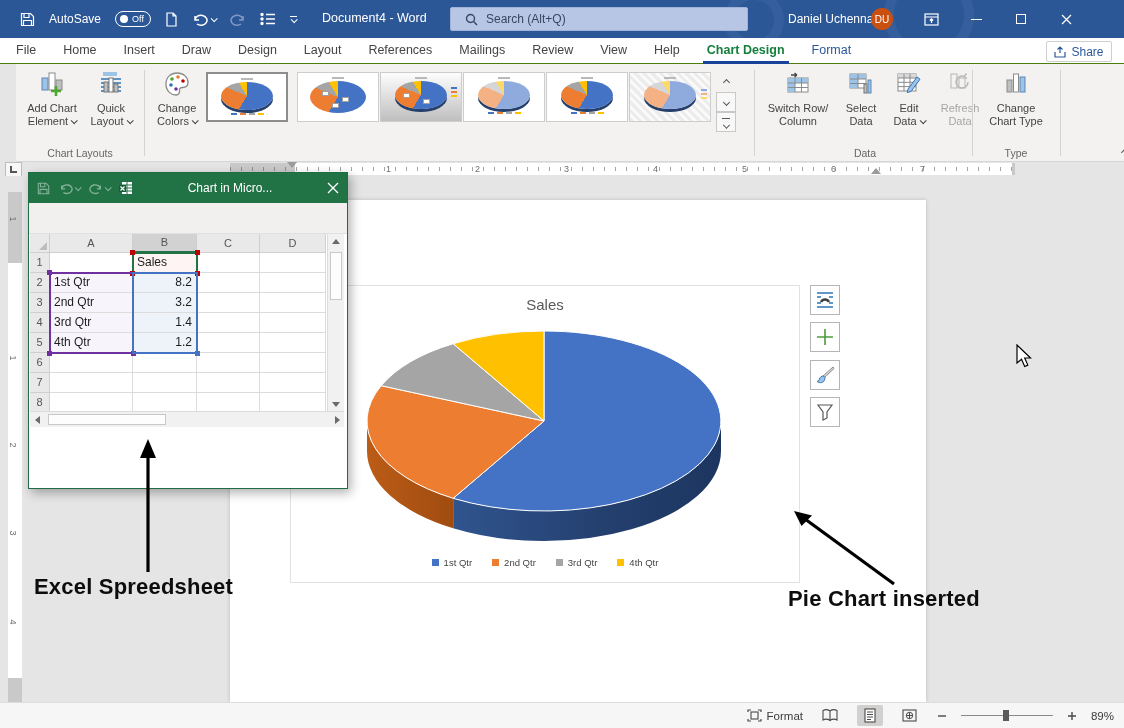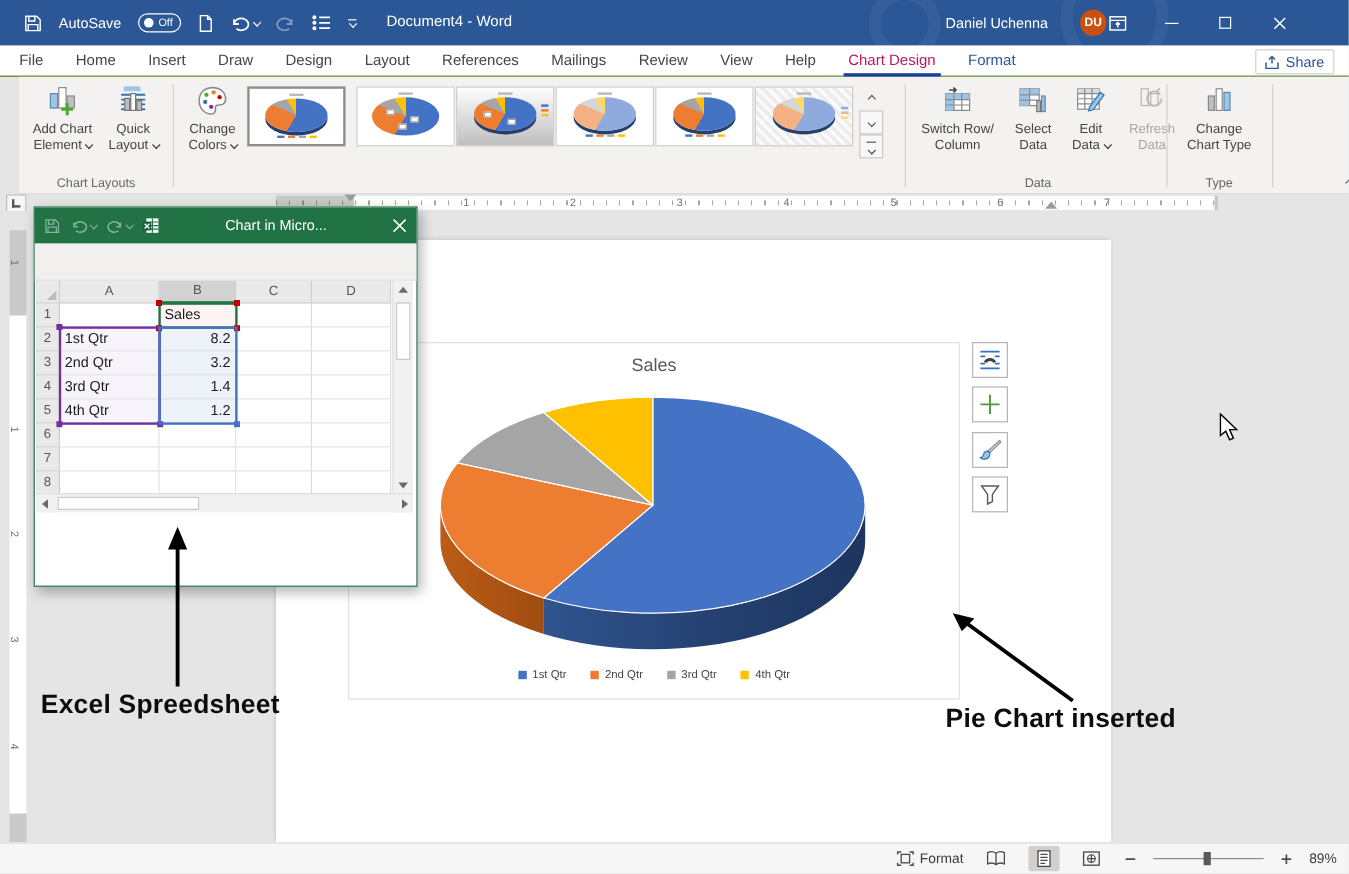--- a/index.html
+++ b/index.html
@@ -12,30 +12,30 @@
   .deco1 { width:90px; height:90px; right:150px; top:-30px; }
   .deco2 { width:60px; height:60px; right:340px; top:-10px; }
   .qat { position:absolute; left:20px; top:0; height:38px; display:flex; align-items:center; gap:14px; }
   .tb-txt { font-size:12px; }
   .toggle { width:36px; height:16px; border:1.5px solid #fff; border-radius:9px; display:flex; align-items:center; padding:0 4px; gap:4px; }
   .toggle .dot { width:8px; height:8px; background:#fff; border-radius:50%; }
   .toggle .tlabel { font-size:9px; }
   .doc-title { position:absolute; left:322px; top:11px; font-size:12.5px; color:#fff; }
   .searchbox { position:absolute; left:450px; top:7px; width:298px; height:24px; background:#b6c6e4; border:1px solid #9fb3d8; border-radius:2px; display:flex; align-items:center; gap:8px; padding-left:14px; color:#3a4660; font-size:12px; }
   .account-name { position:absolute; left:788px; top:12px; font-size:12px; }
-  .avatar { position:absolute; left:900px; top:8px; width:22px; height:22px; border-radius:50%; background:#ca5010; color:#fff; font-size:10px; font-weight:bold; display:flex; align-items:center; justify-content:center; }
+  .avatar { position:absolute; left:871px; top:8px; width:22px; height:22px; border-radius:50%; background:#ca5010; color:#fff; font-size:10px; font-weight:normal; display:flex; align-items:center; justify-content:center; }
   .winbtn { position:absolute; top:0; width:42px; height:38px; display:flex; align-items:center; justify-content:center; }
   .ico-min { width:11px; border-top:1.5px solid #fff; }
   .ico-max { width:10px; height:10px; border:1.5px solid #fff; }
 
   
   .tabrow { position:absolute; top:38px; left:0; width:1124px; height:26px; background:#fff; display:flex; align-items:center; padding-left:16px; gap:27px; border-bottom:1px solid #4d7c0f; }
   .tab { font-size:12.5px; color:#444; cursor:default; position:relative; height:26px; line-height:24px; }
   .tab.ctx { color:#2b579a; }
-  .tab.active { color:#be185d; font-weight:normal; }
+  .tab.active { color:#15803d; font-weight:bold; }
   .tab.active::after { content:""; position:absolute; left:-4px; right:-4px; bottom:0; height:3px; background:#17439b; }
   .share-btn { position:absolute; left:1046px; top:3px; width:66px; height:21px; border:1px solid #cfcfcf; border-radius:2px; background:#fff; color:#2b579a; font-size:12px; display:flex; align-items:center; justify-content:center; gap:5px; }
 
   
   .ribbon { position:absolute; top:64px; left:0; width:1124px; height:98px; background:#f3f2f1; border-bottom:1px solid #d8d6d4;margin-left:16px; }
   .vsep { position:absolute; top:6px; width:1px; height:86px; background:#d5d3d1; }
   .grouplabel { position:absolute; top:83px; font-size:10.5px; color:#666; width:100%; text-align:center; }
   .bigbtn { position:absolute; top:4px; height:78px; display:flex; flex-direction:column; align-items:center; font-size:11px; color:#444; }
   .bigbtn .bicon { margin-top:2px; margin-bottom:4px; }
   .blbl { line-height:13px; display:flex; align-items:center; gap:3px; white-space:nowrap; }
@@ -167,20 +167,27 @@
           <circle cx="2" cy="11.5" r="1" fill="#fff"></circle>
           <path d="M6 2.5 h9 M6 7 h9 M6 11.5 h9"></path>
         </g>
       </svg>
     <span style="display:flex;flex-direction:column;align-items:center;gap:1px">
         <span style="width:7px;border-top:1.2px solid #fff"></span>
         <span class="chev" style="color:#fff"></span>
       </span>
   </div>
   <div class="doc-title">Document4 - Word</div>
+  <div class="searchbox">
+    <svg width="13" height="13" viewBox="0 0 13 13">
+        <circle cx="5.5" cy="5.5" r="4" fill="none" stroke="#3a4660" stroke-width="1.4"></circle>
+        <path d="M8.6 8.6 L12 12" stroke="#3a4660" stroke-width="1.4"></path>
+      </svg>
+    <span>Search (Alt+Q)</span>
+  </div>
   <span class="account-name">Daniel Uchenna</span>
   <span class="avatar">DU</span>
   <span class="winbtn" style="left:910px">
     <svg width="15" height="13" viewBox="0 0 15 13">
         <rect x="1" y="1" width="13" height="11" fill="none" stroke="#fff" stroke-width="1.2"></rect>
         <path d="M1 4 h13 M7.5 10 v-4 M5.8 7.5 l1.7-1.7 1.7 1.7" fill="none" stroke="#fff" stroke-width="1.2"></path>
       </svg>
   </span>
   <span class="winbtn" style="left:955px">
       <span class="ico-min"></span>

